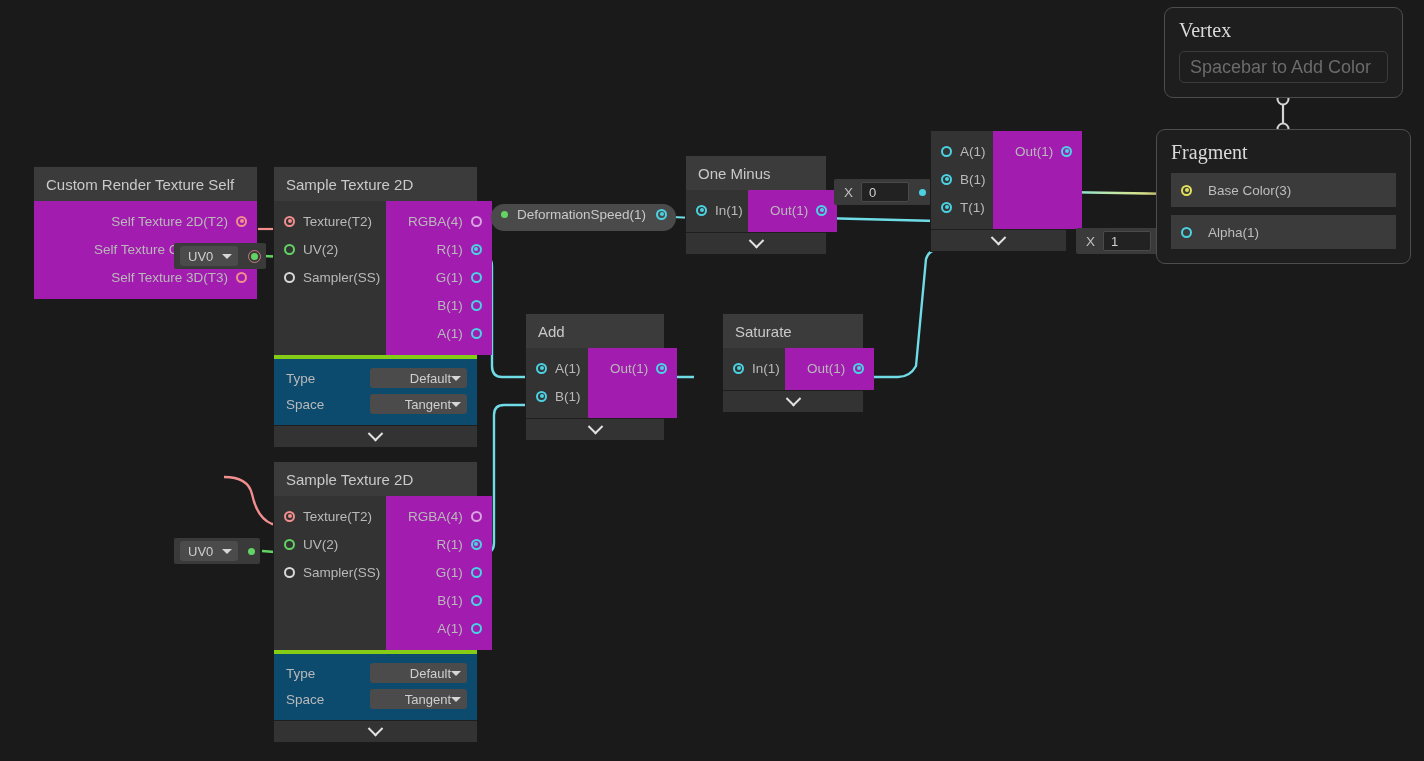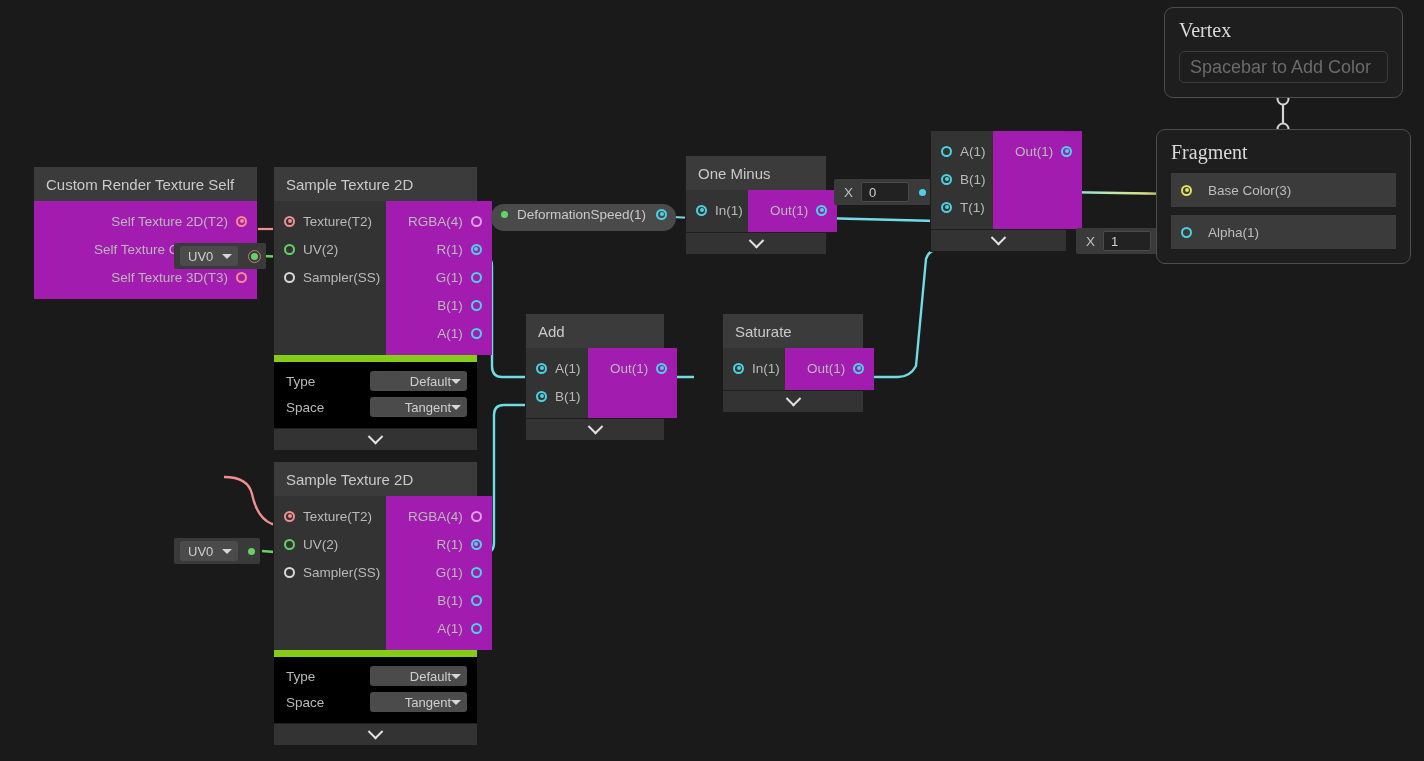--- a/index.html
+++ b/index.html
@@ -65,21 +65,21 @@
     background: currentColor;
   }
   .port.c-tex { border-color: #f28e8e; color: #f28e8e; }
   .port.c-uv  { border-color: #63d363; color: #63d363; }
   .port.c-ss  { border-color: #d8d8d8; color: #d8d8d8; }
   .port.c-v4  { border-color: #d9a2e0; color: #d9a2e0; }
   .port.c-v1  { border-color: #4bd2e2; color: #4bd2e2; }
   .port.c-v3y { border-color: #e0e05a; color: #e0e05a; }
 
   
-  .settings { background: #000000; border-top: 7px solid #84cc16; padding: 6px 0 8px 0; }
+  .settings { background: #0c4a6e; border-top: 4px solid #84cc16; padding: 6px 0 8px 0; }
   .srow {
     display: flex; align-items: center; justify-content: space-between;
     height: 26px; padding: 0 10px 0 12px;
     font-size: 13.5px; color: #b9b9b9;
   }
   .dropdown {
     background: #4b4b4b; border-radius: 3px;
     height: 20px; width: 97px;
     display: flex; align-items: center; justify-content: flex-end;
     padding: 0 6px 0 8px;

